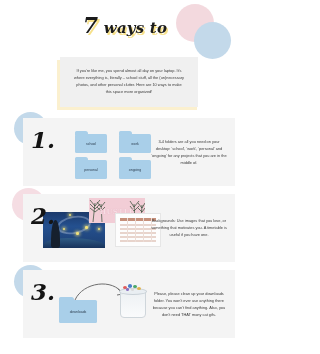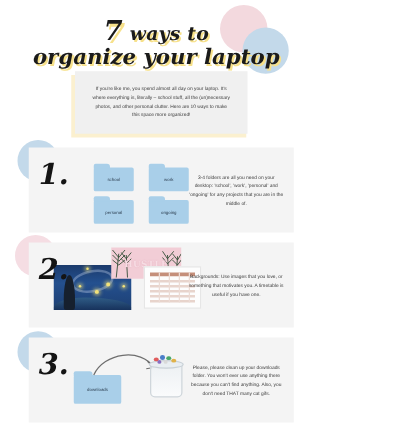--- a/index.html
+++ b/index.html
@@ -254,21 +254,20 @@
 <div class="circle" id="circle-blue-top"></div>
 <div class="circle" id="circle-blue-one"></div>
 <div class="circle" id="circle-pink-two"></div>
 <div class="circle" id="circle-blue-three"></div>
 
 <div id="title-block">
   <div class="title-line" id="title-line-1">
     <span class="big">7</span>
     <span class="small">ways to</span>
   </div>
-  <div class="title-line" id="title-line-2">organize your laptop</div>
 </div>
 
 <div id="intro-shadow"></div>
 <div id="intro-box">
   <div id="intro-text">If you're like me, you spend almost all day on your laptop. It's where everything is, literally – school stuff, all the (un)necessary photos, and other personal clutter. Here are 10 ways to make this space more organized!</div>
 </div>
 
 <div class="section" id="section-1">
   <div class="section-number">1.</div>
 

